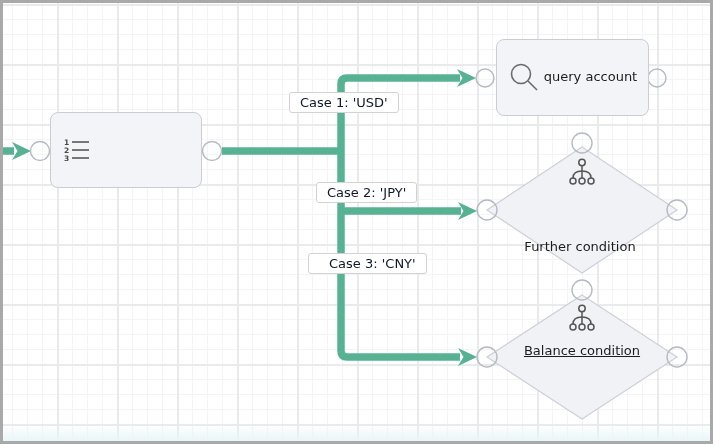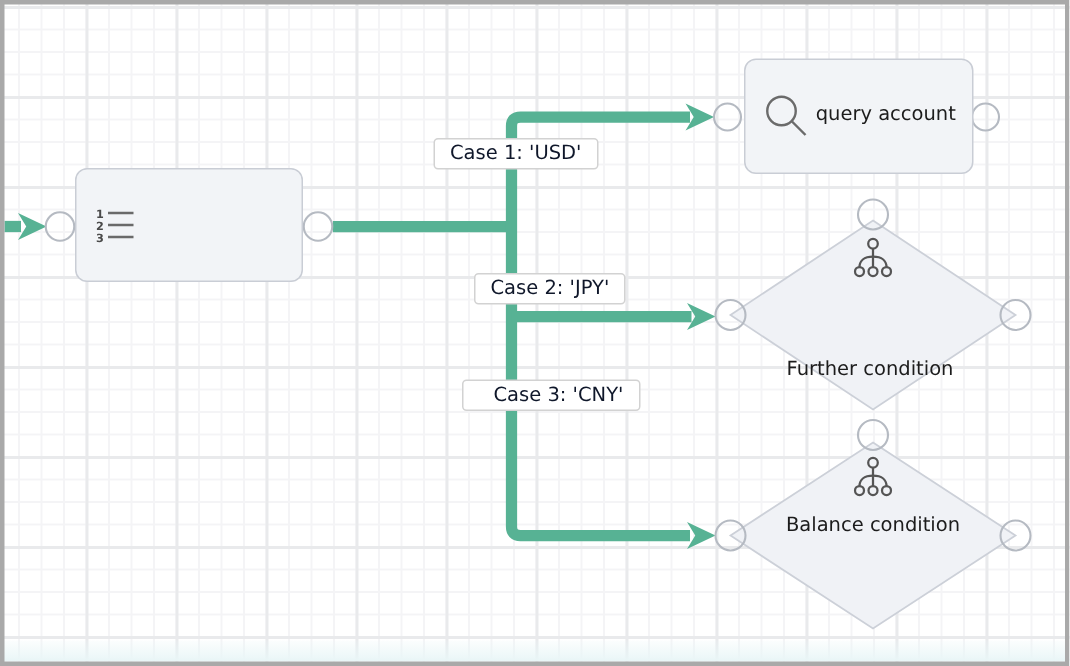--- a/index.html
+++ b/index.html
@@ -123,21 +123,21 @@
         <line x1="13" y1="7.7" x2="13" y2="13"></line>
         <path d="M13,13 C7,13 4,16 4,20"></path>
         <path d="M13,13 C19,13 22,16 22,20"></path>
         <line x1="13" y1="13" x2="13" y2="20"></line>
         <circle cx="4" cy="23" r="3" fill="#f0f2f6"></circle>
         <circle cx="13" cy="23" r="3" fill="#f0f2f6"></circle>
         <circle cx="22" cy="23" r="3" fill="#f0f2f6"></circle>
       </g>
     </svg>
   </span>
-  <div class="diamond-label" style="left:487px;top:343px;width:190px;">Balance condition</div>
+  <div class="diamond-label" style="left:487px;top:343px;width:190px;text-decoration:underline;">Balance condition</div>
 
   <div class="edge-label" style="left:289px;top:92px;">Case 1: 'USD'</div>
   <div class="edge-label" style="left:316px;top:182px;">Case 2: 'JPY'</div>
   <div class="edge-label" style="left:308px;top:253px;padding-left:20px;">Case 3: 'CNY'</div>
 
   <div class="bottom-fade"></div>
   <div class="frame-border"></div>
 </div>
 
 </body></html>

